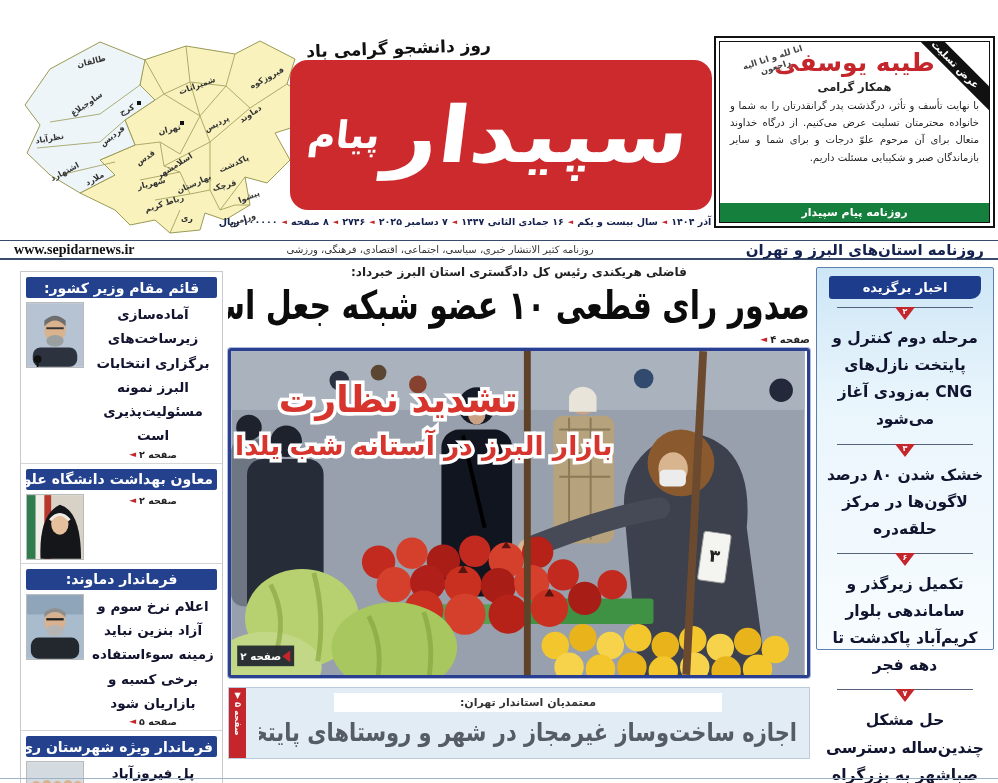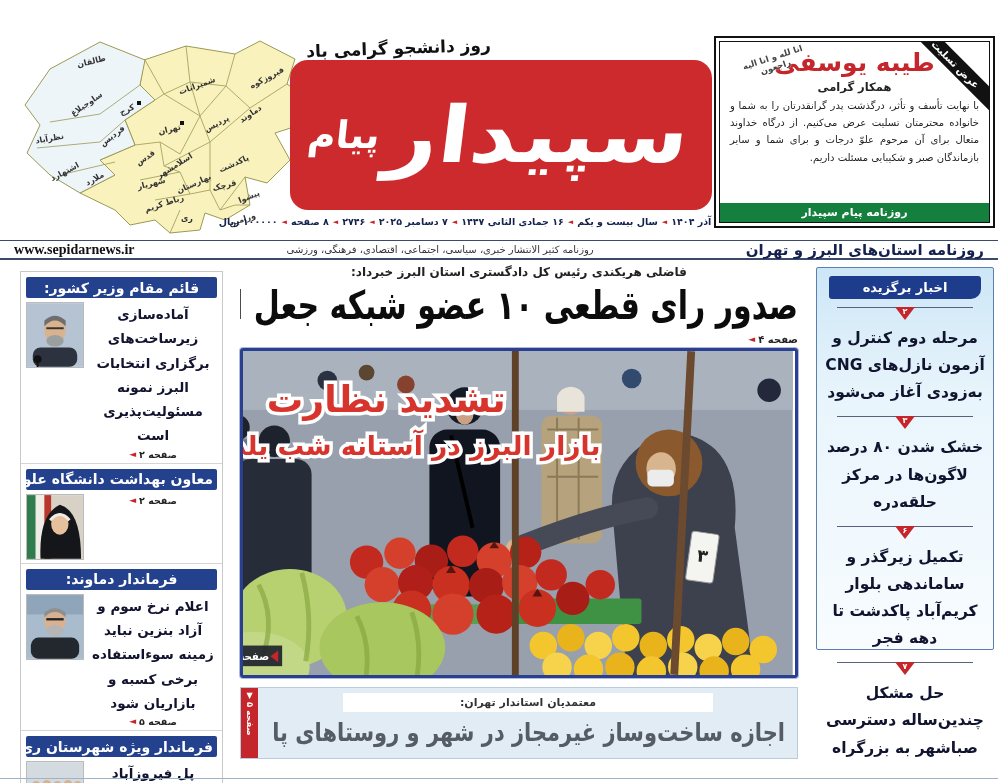--- a/index.html
+++ b/index.html
@@ -65,21 +65,21 @@
                border-top:1px solid #55617e; }
   .brief-tri { position:absolute; top:-1px; left:50%; transform:translateX(-50%);
                width:0; height:0; border-left:10px solid transparent;
                border-right:10px solid transparent; border-top:13px solid #c4262c; }
   .brief-num { position:absolute; top:-1px; left:50%; transform:translateX(-50%);
                font-size:8px; font-weight:bold; color:#fff; z-index:2; line-height:10px; }
   .brief-text { font-size:15.5px; font-weight:bold; color:#10142e; text-align:center;
                 line-height:1.75; padding:2px 8px; cursor:pointer; }
 
   
-  .center-col { position:absolute; right:200px; left:228px; top:2px;margin-left:12px; }
+  .center-col { position:absolute; right:188px; left:228px; top:2px; }
   .lead-kicker { text-align:center; font-size:12px; font-weight:bold; color:#222; }
   .lead-headline { text-align:center; font-size:30px; font-weight:bold; color:#0c0c0c;
                    white-space:nowrap; overflow:hidden; line-height:1.15;
                    transform:scaleY(1.32); transform-origin:top center; margin-top:4px;
                    cursor:pointer; }
   .lead-pageref { display:flex; align-items:center; gap:3px; font-size:10px;
                   font-weight:bold; color:#222; margin:16px 0 0 0;
                   justify-content:flex-end; direction:ltr; padding-left:2px; }
   .tri-glyph { color:#c4262c; font-size:9px; line-height:1; }
   .photo-frame { margin-top:3px; border:3px solid #2b3f90; border-radius:3px;
@@ -224,21 +224,21 @@
 
   <div class="main">
 
     <div class="briefs">
       <div class="briefs-header">اخبار برگزیده</div>
 
       <div class="brief-sep">
         <span class="brief-tri"></span>
         <span class="brief-num">۲</span>
       </div>
-      <div class="brief-text">مرحله دوم کنترل و آزمون نازل‌های CNG به‌زودی آغاز می‌شود</div>
+      <div class="brief-text">مرحله دوم کنترل و پایتخت نازل‌های CNG به‌زودی آغاز می‌شود</div>
 
       <div class="brief-sep">
         <span class="brief-tri"></span>
         <span class="brief-num">۳</span>
       </div>
       <div class="brief-text">خشک شدن ۸۰ درصد لاگون‌ها در مرکز حلقه‌دره</div>
 
       <div class="brief-sep">
         <span class="brief-tri"></span>
         <span class="brief-num">۶</span>

